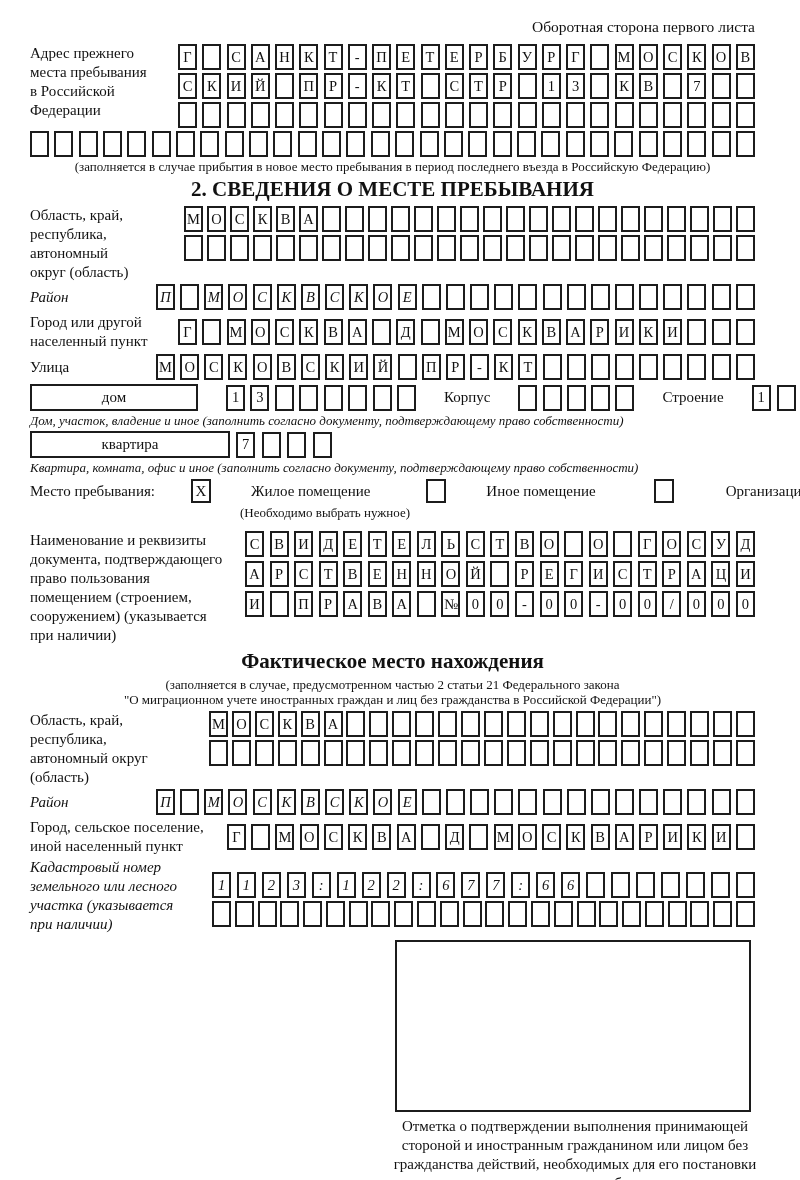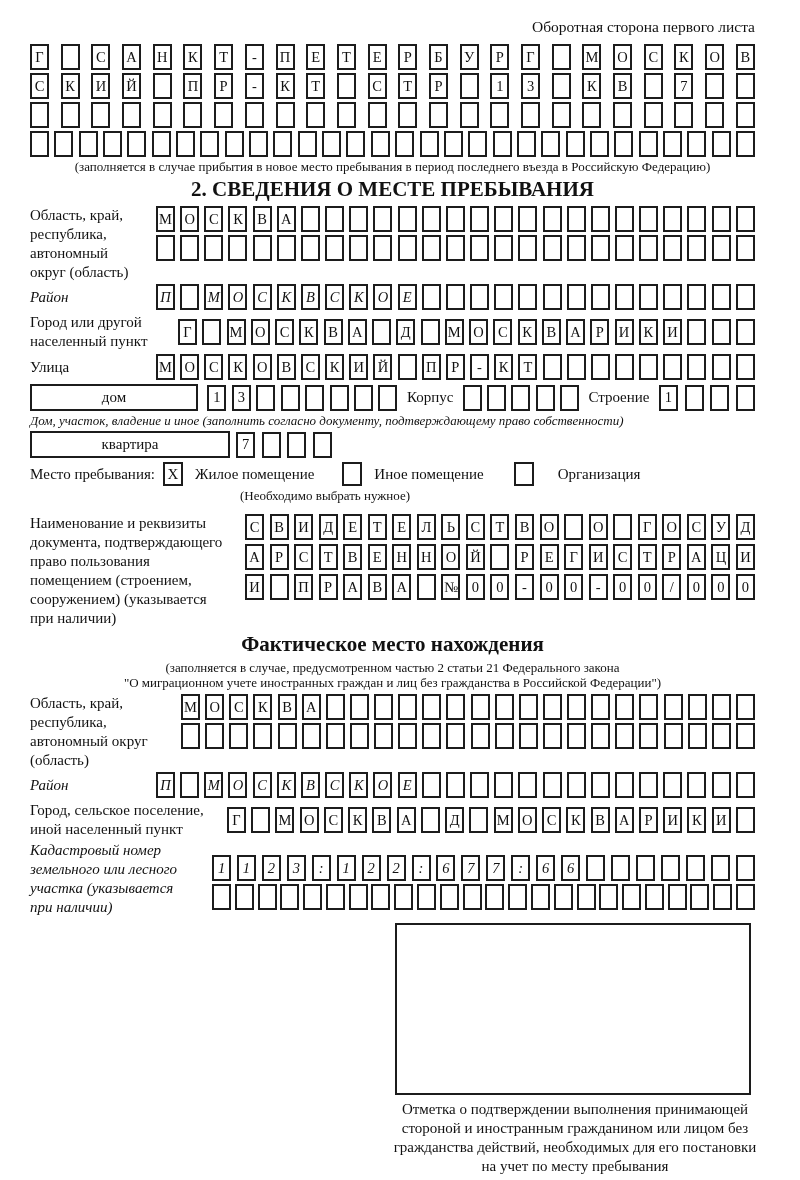--- a/index.html
+++ b/index.html
@@ -28,30 +28,34 @@
     display:flex;align-items:center;justify-content:center;font-size:15px;flex:none;background:#fff;
   }
   .cellgroup{display:flex;justify-content:space-between;flex:none;}
   .inline-lbl{font-size:15px;flex:none;}
   .checkbox{
     width:20px;height:24px;box-sizing:border-box;border:2px solid #1c1c1c;flex:none;
     display:flex;align-items:center;justify-content:center;font-size:15px;background:#fff;
   }
   .stamp-box{box-sizing:border-box;border:2px solid #1c1c1c;width:356px;height:172px;margin-left:365px;margin-top:6px;background:#fff;}
   .stamp-caption{white-space:pre-line;text-align:center;font-size:15px;line-height:19px;width:440px;margin:5px 0 0 325px;}
-  .mt2{margin-top:2px;font-style:italic;}.mt3{margin-top:3px;}.mt4{margin-top:4px;}.mt5{margin-top:11px;justify-content:flex-end;}
+  .mt2{margin-top:2px;font-style:italic;}.mt3{margin-top:3px;}.mt4{margin-top:4px;gap:28px;}.mt5{margin-top:11px;justify-content:flex-end;}
 </style>
 </head>
 <body>
 
 <div class="page">
 
   <div class="corner">Оборотная сторона первого листа</div>
 
   <div class="frow">
+    <div class="flabel" style="width:148px">Адрес прежнего
+места пребывания
+в Российской
+Федерации</div>
     <div class="rows">
       <div class="cellrow">
           <span class="cell">Г</span>
           <span class="cell"></span>
           <span class="cell">С</span>
           <span class="cell">А</span>
           <span class="cell">Н</span>
           <span class="cell">К</span>
           <span class="cell">Т</span>
           <span class="cell">-</span>
@@ -356,20 +360,21 @@
 
   <div class="frow vcenter mt3">
     <div class="widebox" style="width:200px">квартира</div>
     <div class="cellgroup" style="width:96px;margin-left:6px">
         <span class="cell">7</span>
         <span class="cell"></span>
         <span class="cell"></span>
         <span class="cell"></span>
       </div>
   </div>
+  <div class="smallnote mt2" style="text-align:left">Квартира, комната, офис и иное (заполнить согласно документу, подтверждающему право собственности)</div>
 
   <div class="frow vcenter mt4">
     <span class="inline-lbl">Место пребывания:</span>
     <span class="checkbox" style="margin-left:8px">X</span>
     <span class="inline-lbl" style="margin-left:12px">Жилое помещение</span>
     <span class="checkbox" style="margin-left:28px"></span>
     <span class="inline-lbl" style="margin-left:12px">Иное помещение</span>
     <span class="checkbox" style="margin-left:30px"></span>
     <span class="inline-lbl" style="margin-left:24px">Организация</span>
   </div>

